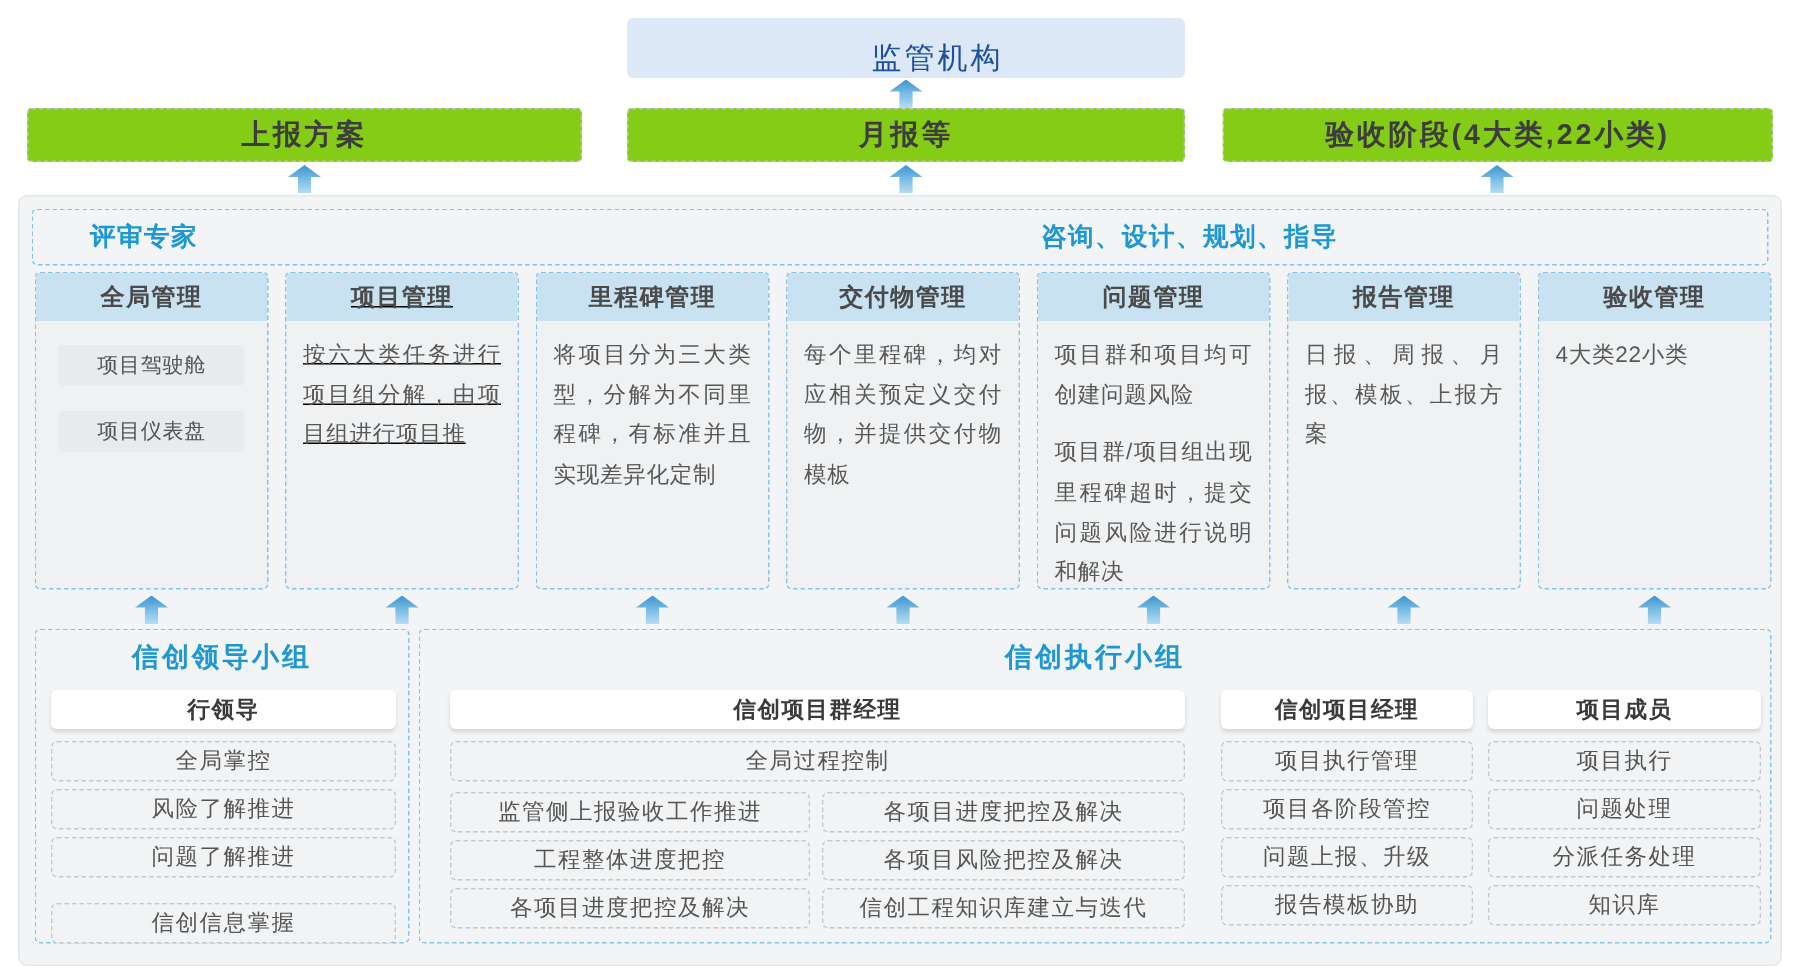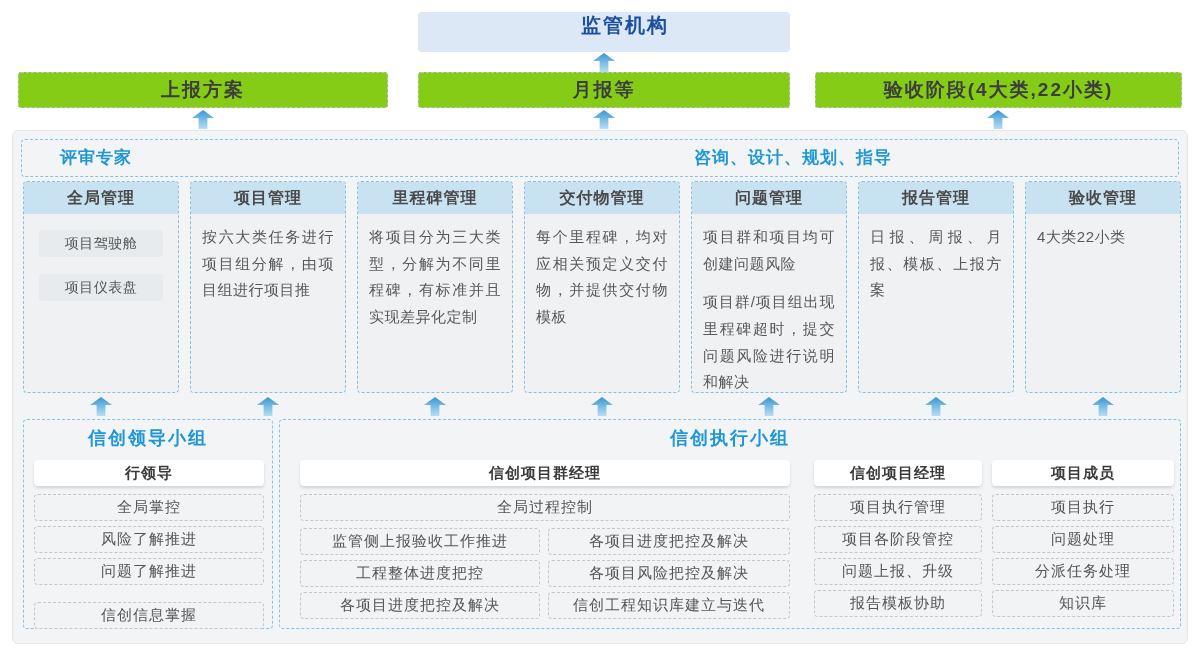--- a/index.html
+++ b/index.html
@@ -1,22 +1,22 @@
 <!DOCTYPE html>
 <html><head>
 <meta charset="utf-8">
 <style>
   * { margin: 0; padding: 0; box-sizing: border-box; }
   html, body { width: 1200px; height: 650px; background: #ffffff; font-family: "Liberation Sans", "DejaVu Sans", sans-serif; }
   .stage { position: relative; width: 1200px; height: 650px; overflow: hidden; }
 
   
   .regulator { position: absolute; left: 418px; top: 12px; width: 372px; height: 40px;
-    background: #dce8f5; border-radius: 4px; display: flex; align-items: flex-start; justify-content: center;
-    font-size: 20px; font-weight: bold; color: #1c4f9f; letter-spacing: 2px; padding-left: 42px; }
+    background: #dce8f5; border-radius: 4px; display: flex; align-items: flex-end; justify-content: center;
+    font-size: 20px; font-weight: normal; color: #1c4f9f; letter-spacing: 2px; padding-left: 42px; }
 
   
   .channel { position: absolute; top: 72px; height: 36px; background: #84cc16;
     border: 1px dashed #c4c7c9; border-radius: 3px; display: flex; align-items: center; justify-content: center;
     font-size: 19px; font-weight: bold; color: #3d3d3d; letter-spacing: 2px; }
   .channel.c0 { left: 18px;  width: 370px; }
   .channel.c1 { left: 418px; width: 372px; }
   .channel.c2 { left: 815px; width: 367px; }
 
   
@@ -96,21 +96,21 @@
     </div>
 
     <div class="fcol" style="left:10px;">
       <div class="fhead">全局管理</div>
       <div class="fbody tags">
         <div class="tag">项目驾驶舱</div>
         <div class="tag">项目仪表盘</div>
       </div>
     </div>
 
-    <div class="fcol" style="left:177px;">
+    <div class="fcol" style="left:177px;text-decoration:underline;">
       <div class="fhead">项目管理</div>
       <div class="fbody">
           <p>按六大类任务进行项目组分解，由项目组进行项目推</p>
         </div>
     </div>
 
     <div class="fcol" style="left:344px;">
       <div class="fhead">里程碑管理</div>
       <div class="fbody">
           <p>将项目分为三大类型，分解为不同里程碑，有标准并且实现差异化定制</p>

